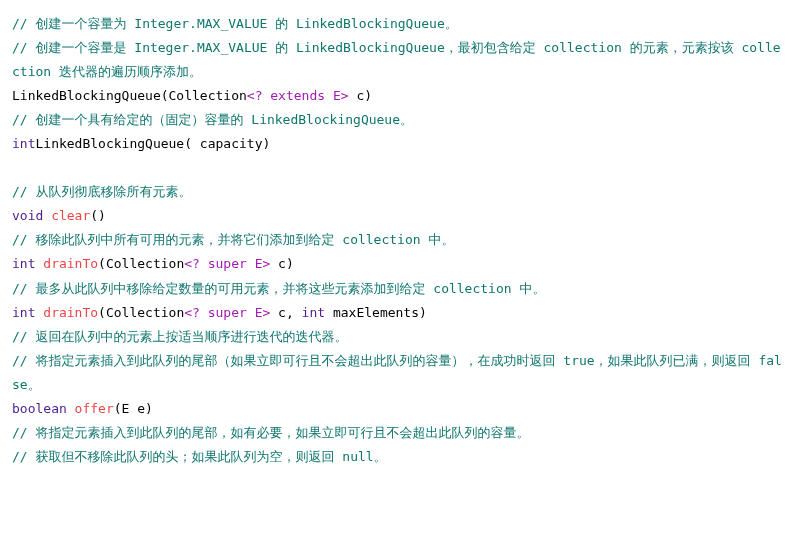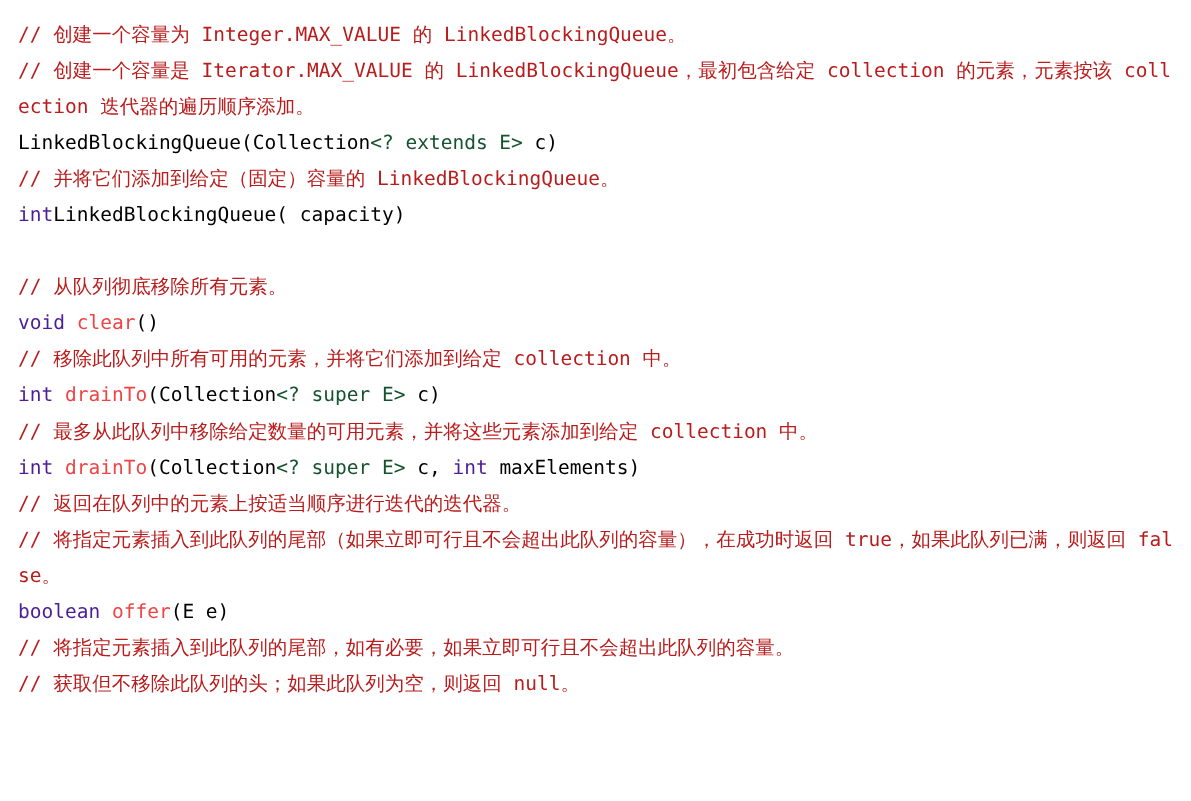--- a/index.html
+++ b/index.html
@@ -1,30 +1,30 @@
 <!DOCTYPE html>
 <html><head>
 <meta charset="utf-8">
 <style>
 body{margin:0;padding:12px;background:#fff;font-family:Consolas,Monaco,monospace;font-size:13px;line-height:1.85;color:#000;width:794px;box-sizing:border-box;position:relative}
 .line{white-space:pre-wrap;word-break:break-all}
-.cm{color:#b91c1c}
+.cm{color:#0f766e}
 .kw{color:#4c1d95}
 .mth{color:#ef4444}
-.gen{color:#14532d}
+.gen{color:#a21caf}
 .pn{color:#000}
 </style>
 </head>
 <body>
 
 <div id="code">
     <div class="line"><span class="cm">// 创建一个容量为 Integer.MAX_VALUE 的 LinkedBlockingQueue。</span></div>
-    <div class="line"><span class="cm">// 创建一个容量是 Iterator.MAX_VALUE 的 LinkedBlockingQueue，最初包含给定 collection 的元素，元素按该 collection 迭代器的遍历顺序添加。</span></div>
+    <div class="line"><span class="cm">// 创建一个容量是 Integer.MAX_VALUE 的 LinkedBlockingQueue，最初包含给定 collection 的元素，元素按该 collection 迭代器的遍历顺序添加。</span></div>
     <div class="line"><span class="pn">LinkedBlockingQueue(Collection</span><span class="gen">&lt;? extends E&gt;</span><span class="pn"> c</span><span class="pn">)</span></div>
-    <div class="line"><span class="cm">// 并将它们添加到给定（固定）容量的 LinkedBlockingQueue。</span></div>
+    <div class="line"><span class="cm">// 创建一个具有给定的（固定）容量的 LinkedBlockingQueue。</span></div>
     <div class="line"><span class="kw">int</span><span class="pn">LinkedBlockingQueue(</span><span class="pn"> capacity</span><span class="pn">)</span></div>
     <div class="line">&nbsp;</div>
     <div class="line"><span class="cm">// 从队列彻底移除所有元素。</span></div>
     <div class="line"><span class="kw">void</span><span class="mth"> clear</span><span class="pn">(</span><span class="pn">)</span></div>
     <div class="line"><span class="cm">// 移除此队列中所有可用的元素，并将它们添加到给定 collection 中。</span></div>
     <div class="line"><span class="kw">int</span><span class="mth"> drainTo</span><span class="pn">(Collection</span><span class="gen">&lt;? super E&gt;</span><span class="mth"></span><span class="pn"> c</span><span class="pn">)</span></div>
     <div class="line"><span class="cm">// 最多从此队列中移除给定数量的可用元素，并将这些元素添加到给定 collection 中。</span></div>
     <div class="line"><span class="kw">int</span><span class="mth"> drainTo</span><span class="pn">(Collection</span><span class="gen">&lt;? super E&gt;</span><span class="mth"></span><span class="pn"> c, </span><span class="kw">int</span><span class="pn"> maxElements</span><span class="pn">)</span></div>
     <div class="line"><span class="cm">// 返回在队列中的元素上按适当顺序进行迭代的迭代器。</span></div>
     <div class="line"><span class="cm">// 将指定元素插入到此队列的尾部（如果立即可行且不会超出此队列的容量），在成功时返回 true，如果此队列已满，则返回 false。</span></div>

